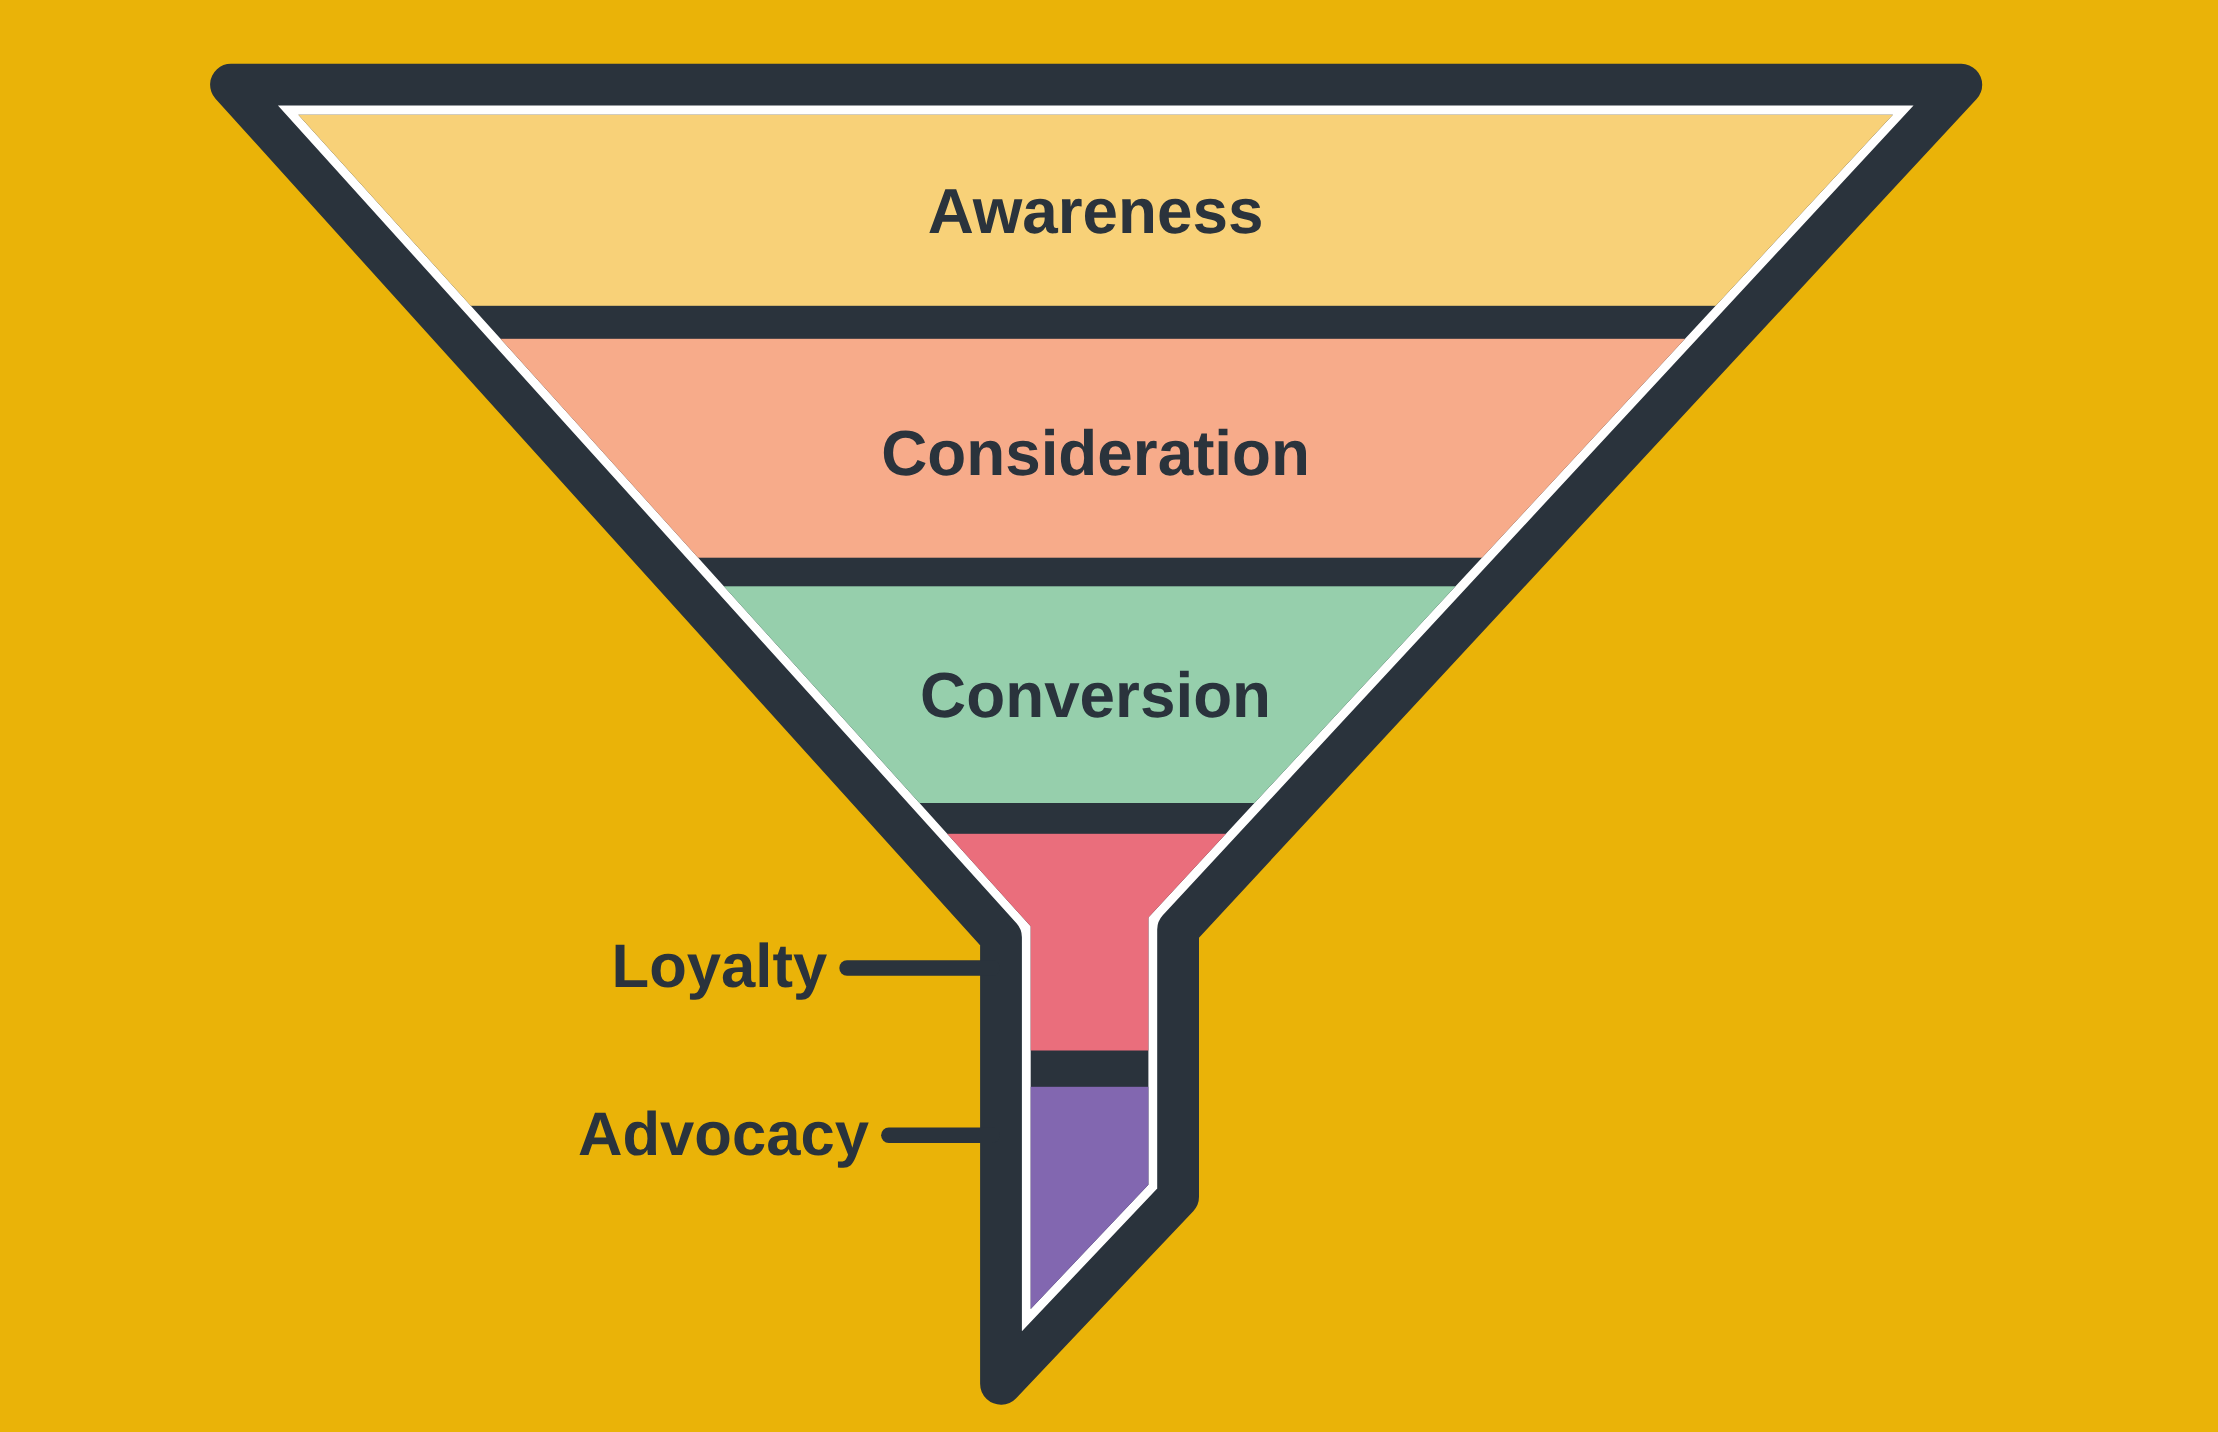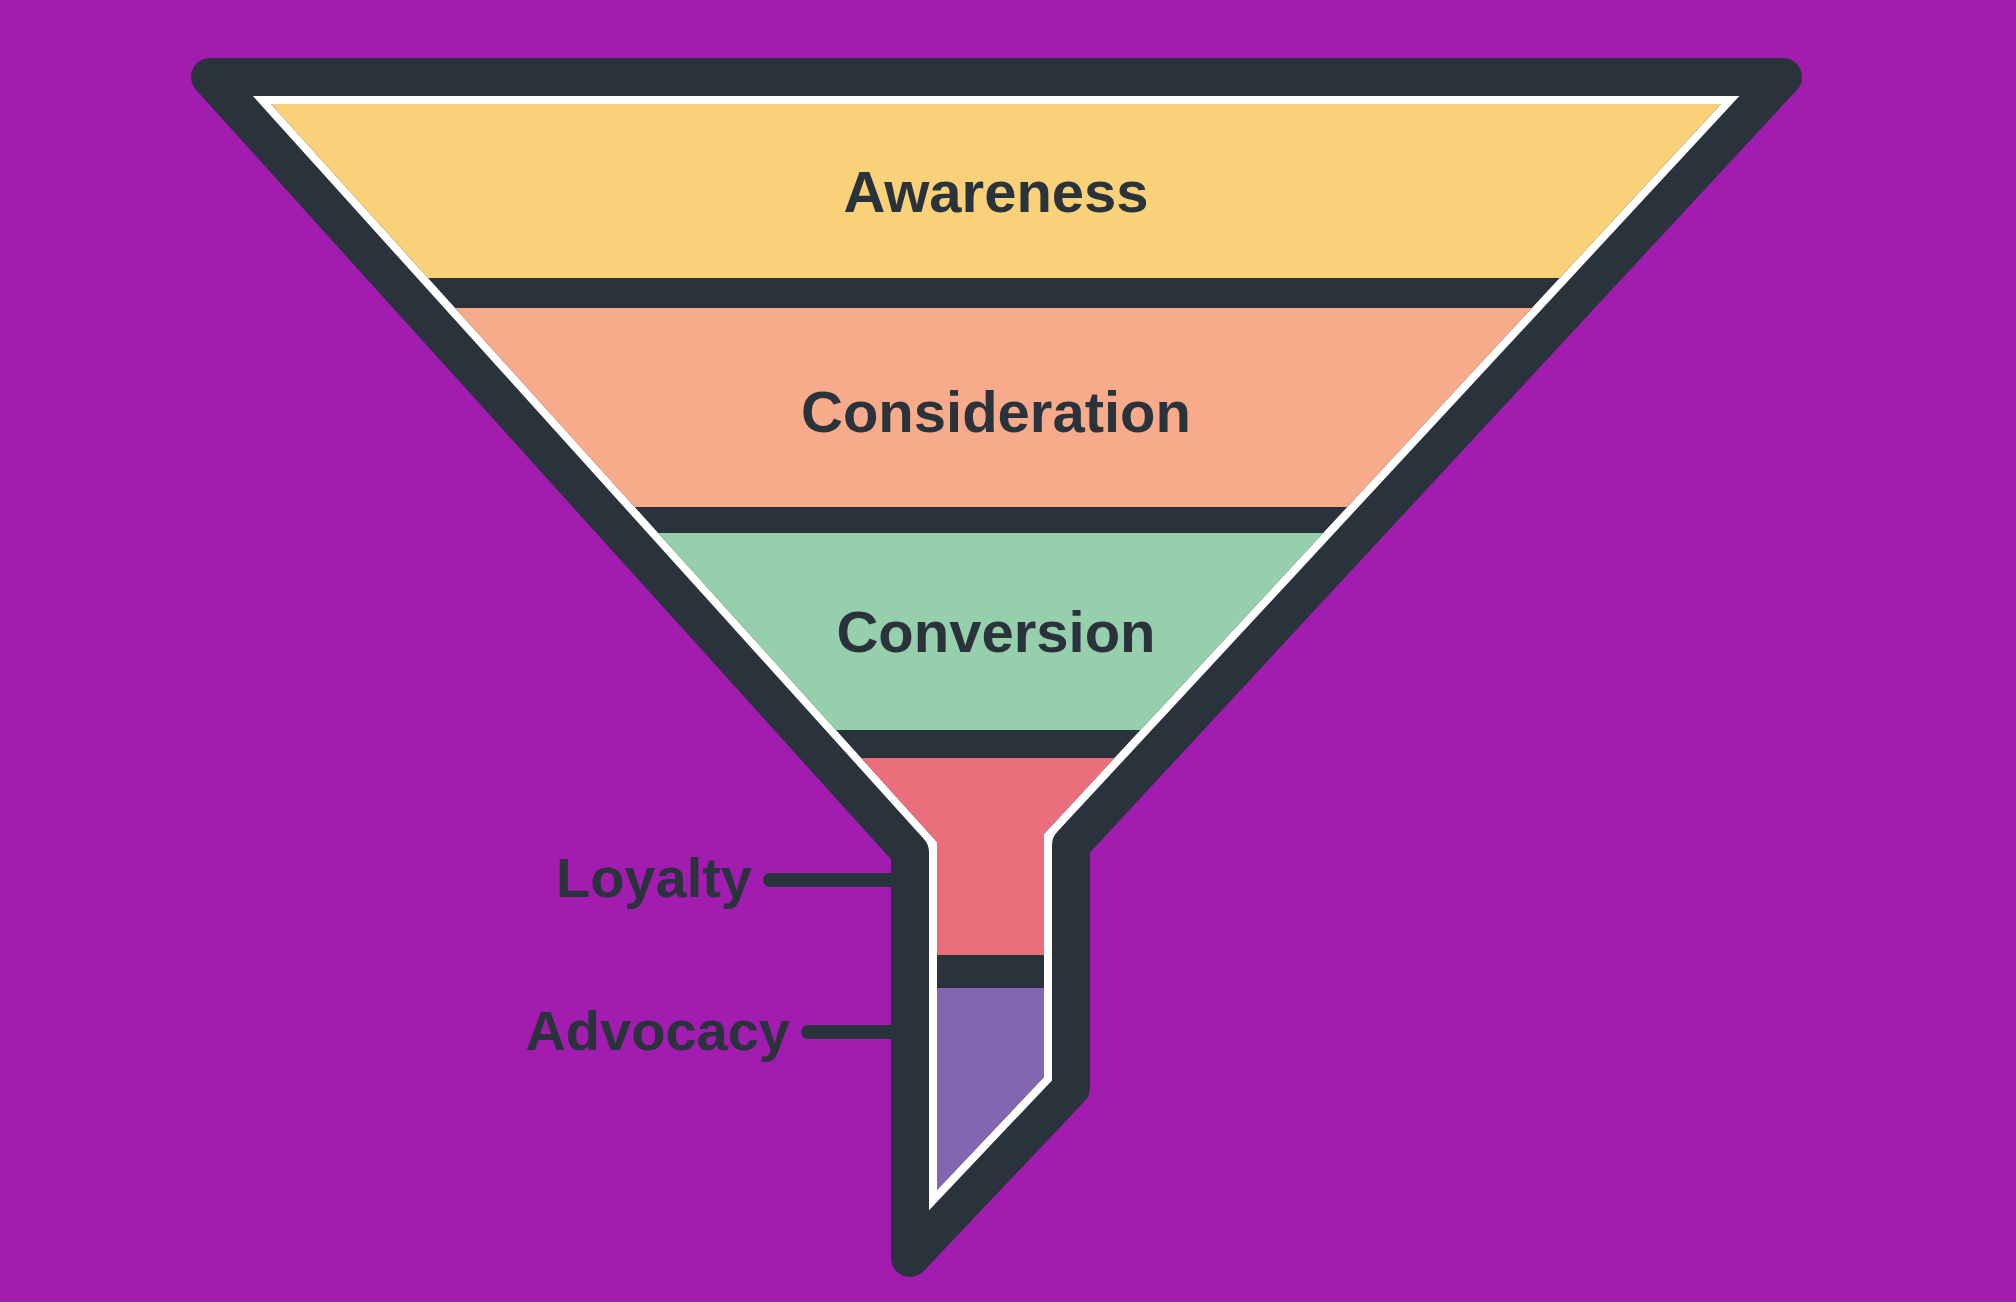--- a/index.html
+++ b/index.html
@@ -7,21 +7,21 @@
     padding: 0;
     width: 2016px;
     height: 1302px;
     background: #ffffff;
     overflow: hidden;
   }
   .canvas {
     position: relative;
     width: 2016px;
     height: 1302px;
-    background: #a21caf;
+    background: #eab308;
   }
   svg { display: block; }
   .stage-label {
     font-family: "Liberation Sans", "DejaVu Sans", sans-serif;
     font-weight: 700;
     font-size: 58px;
   }
   .side-label {
     font-family: "Liberation Sans", "DejaVu Sans", sans-serif;
     font-weight: 700;

